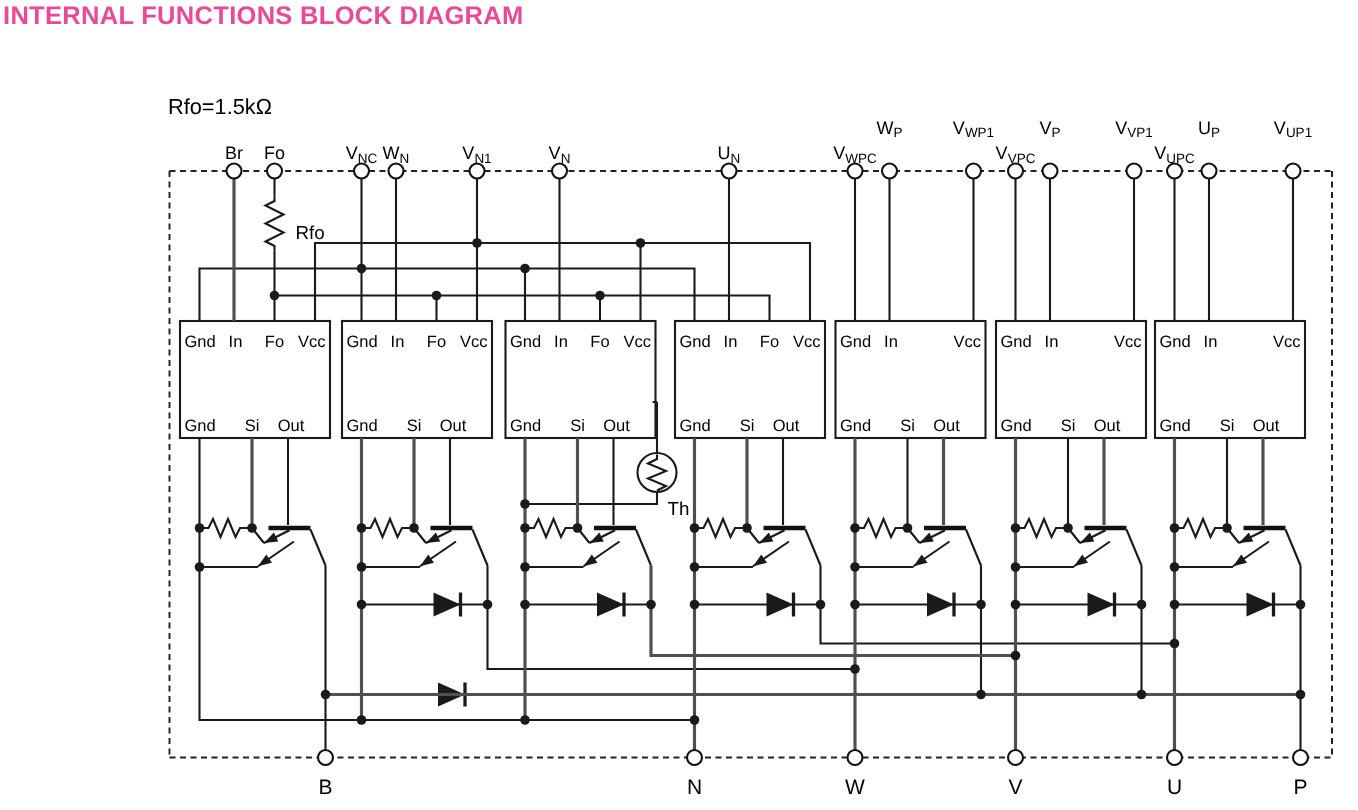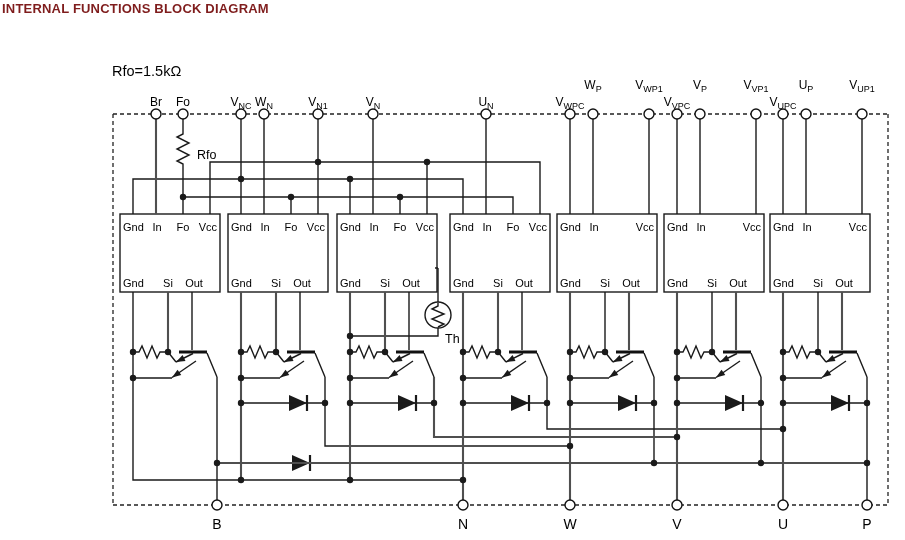--- a/index.html
+++ b/index.html
@@ -1,18 +1,18 @@
 <!DOCTYPE html>
 <html><head>
 <meta charset="utf-8">
 <style>
   html,body{margin:0;padding:0;background:#ffffff;}
   .stage{position:relative;width:905px;height:540px;background:#ffffff;overflow:hidden;
          font-family:"Liberation Sans",sans-serif;}
-  .title{position:absolute;left:2px;top:1px;font-size:13px;font-weight:bold;color:#7f1d1d;
+  .title{position:absolute;left:2px;top:1px;font-size:17px;font-weight:bold;color:#ec4899;
          letter-spacing:.2px;white-space:nowrap;}
   svg{position:absolute;left:0;top:0;}
   svg text{font-family:"Liberation Sans",sans-serif;fill:#000;}
   .t{font-size:11px;}
   .note{font-size:14.5px;}
   .small{font-size:12.5px;}
   .bterm{font-size:14px;}
   .blk{fill:#ffffff;stroke:#1a1a1a;stroke-width:1.4;}
   path.thin{stroke:#1a1a1a;stroke-width:1.4;fill:none;}
   path.thick{stroke:#4f4f4f;stroke-width:2.1;fill:none;}

